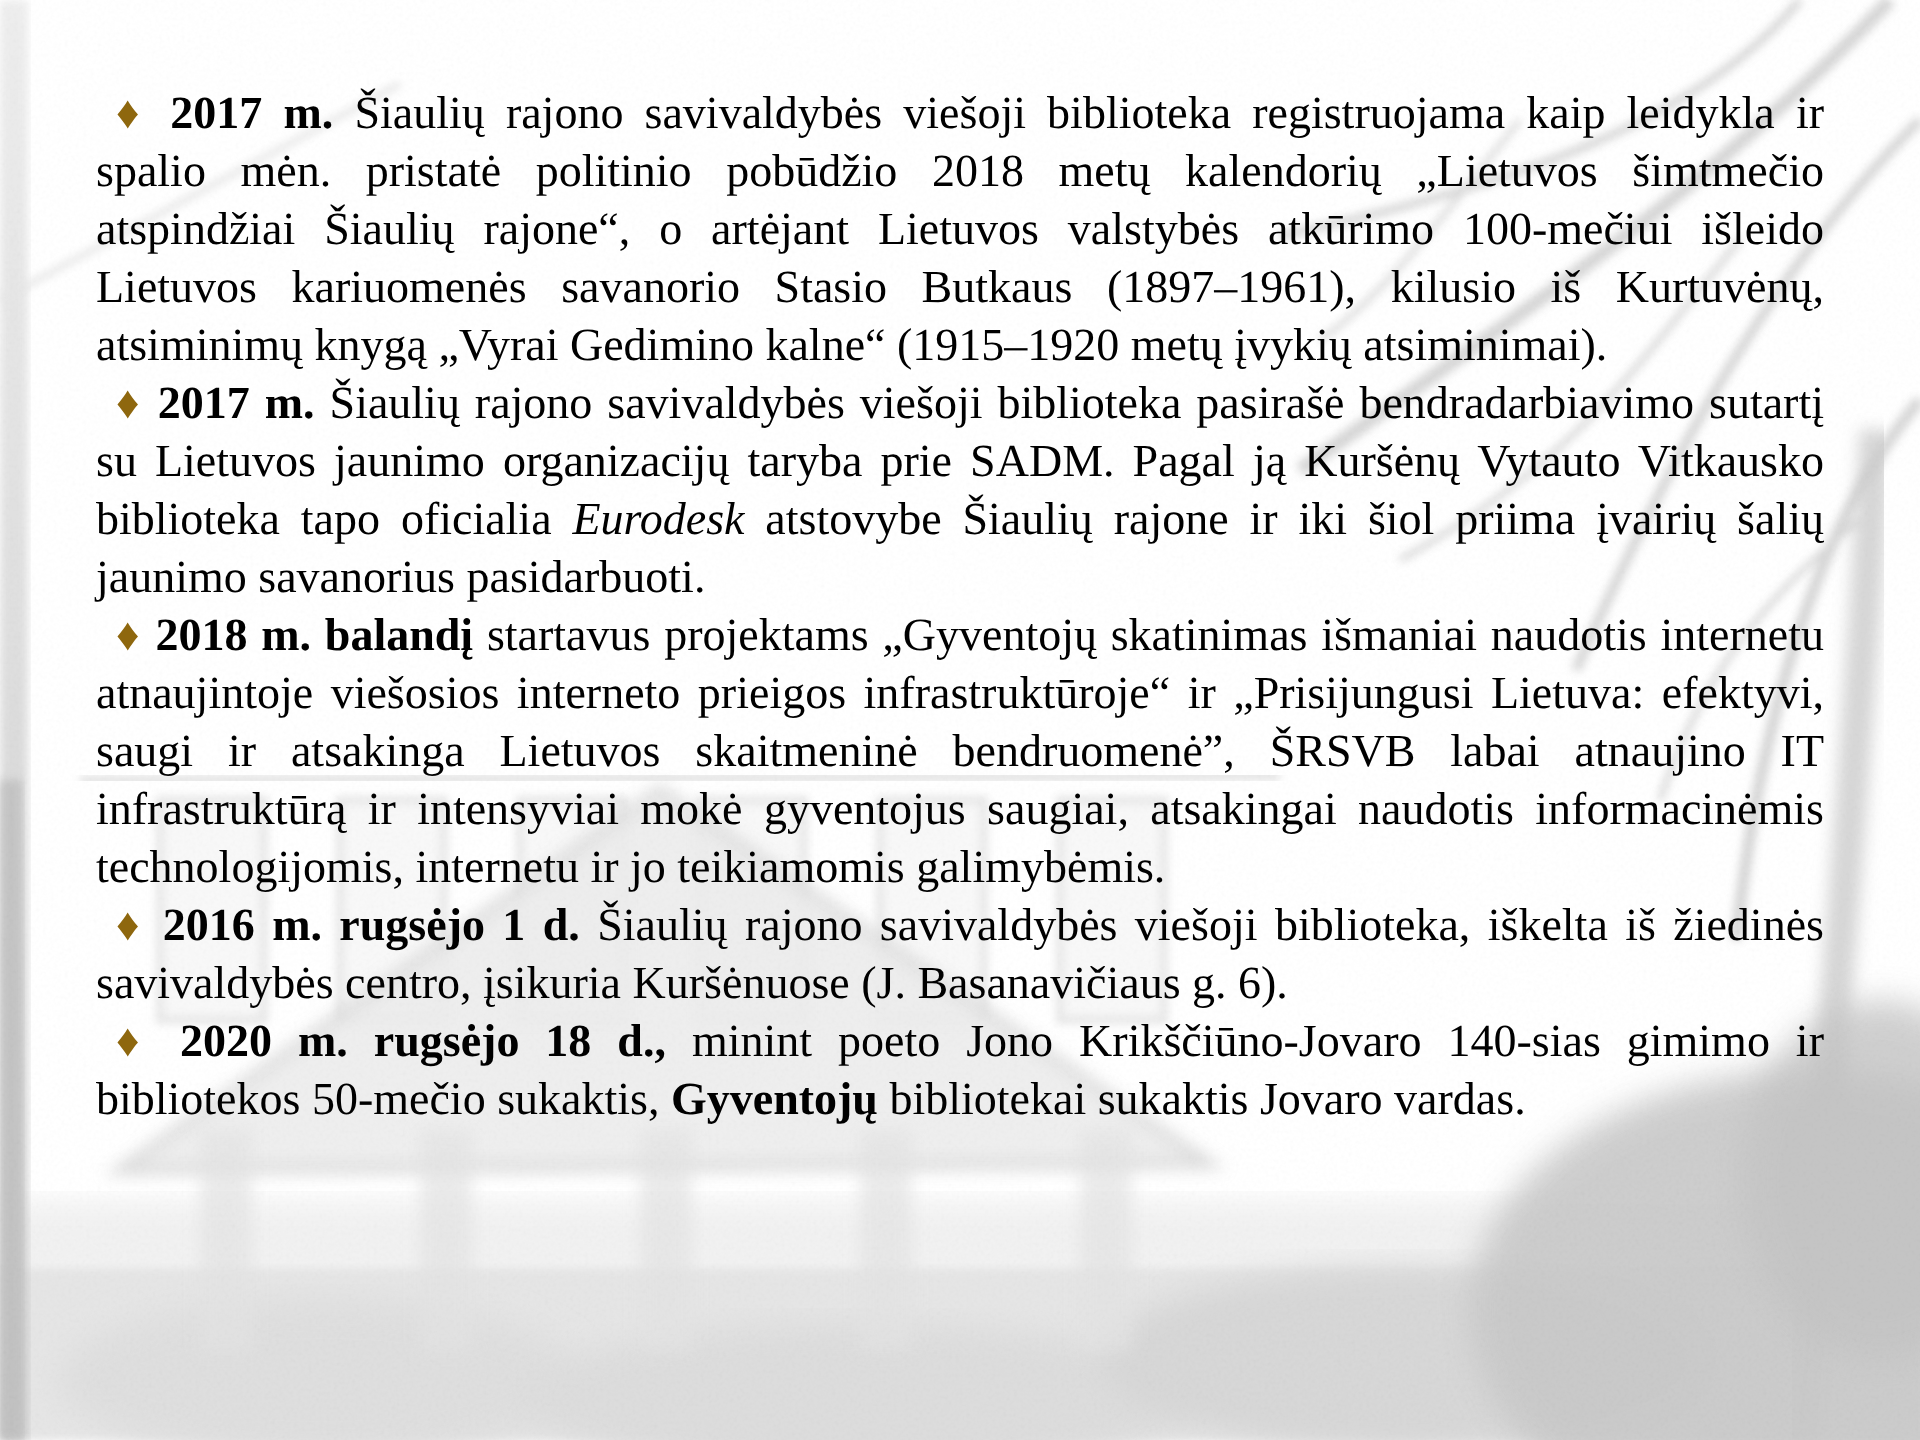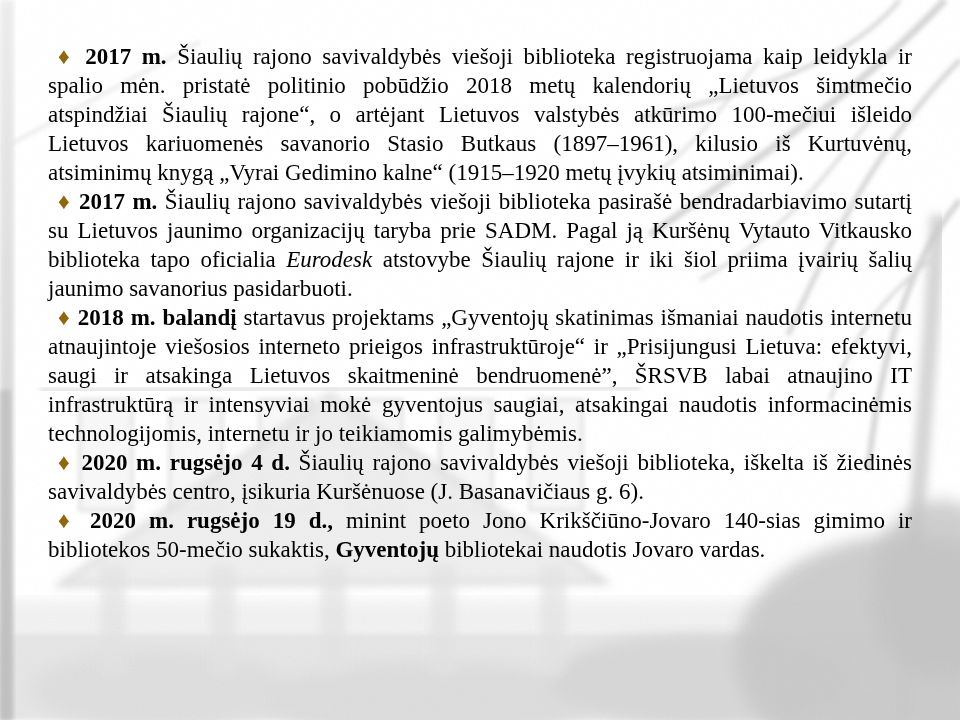--- a/index.html
+++ b/index.html
@@ -115,18 +115,18 @@
 
   <div class="content" style="color: rgb(0, 0, 0);">
 
     <p class="para"><span class="seg-bullet" style="color: rgb(142, 103, 14);">♦ </span><span class="seg-bold">2017 m. </span><span class="seg-normal">Šiaulių rajono savivaldybės viešoji biblioteka registruojama kaip leidykla ir spalio mėn. pristatė politinio pobūdžio 2018 metų kalendorių „Lietuvos šimtmečio atspindžiai Šiaulių rajone“, o artėjant Lietuvos valstybės atkūrimo 100-mečiui išleido Lietuvos kariuomenės savanorio Stasio Butkaus (1897–1961), kilusio iš Kurtuvėnų, atsiminimų knygą „Vyrai Gedimino kalne“ (1915–1920 metų įvykių atsiminimai).</span></p>
 
     <p class="para"><span class="seg-bullet" style="color: rgb(142, 103, 14);">♦ </span><span class="seg-bold">2017 m. </span><span class="seg-normal">Šiaulių rajono savivaldybės viešoji biblioteka pasirašė bendradarbiavimo sutartį su Lietuvos jaunimo organizacijų taryba prie SADM. Pagal ją Kuršėnų Vytauto Vitkausko biblioteka tapo oficialia </span><span class="seg-italic">Eurodesk</span><span class="seg-normal"> atstovybe Šiaulių rajone ir iki šiol priima įvairių šalių jaunimo savanorius pasidarbuoti.</span></p>
 
     <p class="para"><span class="seg-bullet" style="color: rgb(142, 103, 14);">♦ </span><span class="seg-bold">2018 m. balandį </span><span class="seg-normal">startavus projektams „Gyventojų skatinimas išmaniai naudotis internetu atnaujintoje viešosios interneto prieigos infrastruktūroje“ ir „Prisijungusi Lietuva: efektyvi, saugi ir atsakinga Lietuvos skaitmeninė bendruomenė”, ŠRSVB labai atnaujino IT infrastruktūrą ir intensyviai mokė gyventojus saugiai, atsakingai naudotis informacinėmis technologijomis, internetu ir jo teikiamomis galimybėmis.</span></p>
 
 
-    <p class="para"><span class="seg-bullet" style="color: rgb(142, 103, 14);">♦ </span><span class="seg-bold">2020 m. rugsėjo 4 d. </span><span class="seg-normal">Šiaulių rajono savivaldybės viešoji biblioteka, iškelta iš žiedinės savivaldybės centro, įsikuria Kuršėnuose (J. Basanavičiaus g. 6).</span></p>
+    <p class="para"><span class="seg-bullet" style="color: rgb(142, 103, 14);">♦ </span><span class="seg-bold">2016 m. rugsėjo 1 d. </span><span class="seg-normal">Šiaulių rajono savivaldybės viešoji biblioteka, iškelta iš žiedinės savivaldybės centro, įsikuria Kuršėnuose (J. Basanavičiaus g. 6).</span></p>
 
-    <p class="para"><span class="seg-bullet" style="color: rgb(142, 103, 14);">♦ </span><span class="seg-bold">2020 m. rugsėjo 19 d., </span><span class="seg-normal">minint poeto Jono Krikščiūno-Jovaro 140-sias gimimo ir bibliotekos 50-mečio sukaktis, </span><span class="seg-bold">Gyventojų </span><span class="seg-normal">bibliotekai naudotis Jovaro vardas.</span></p>
+    <p class="para"><span class="seg-bullet" style="color: rgb(142, 103, 14);">♦ </span><span class="seg-bold">2020 m. rugsėjo 18 d., </span><span class="seg-normal">minint poeto Jono Krikščiūno-Jovaro 140-sias gimimo ir bibliotekos 50-mečio sukaktis, </span><span class="seg-bold">Gyventojų </span><span class="seg-normal">bibliotekai sukaktis Jovaro vardas.</span></p>
 
   </div>
 </div>
 
 </body></html>

